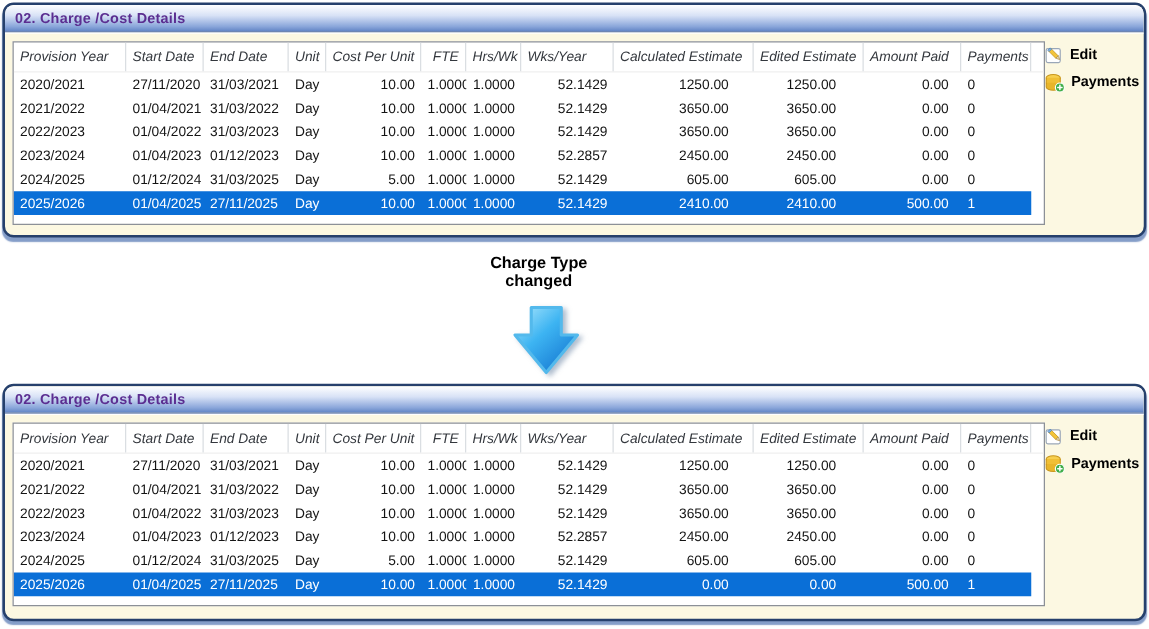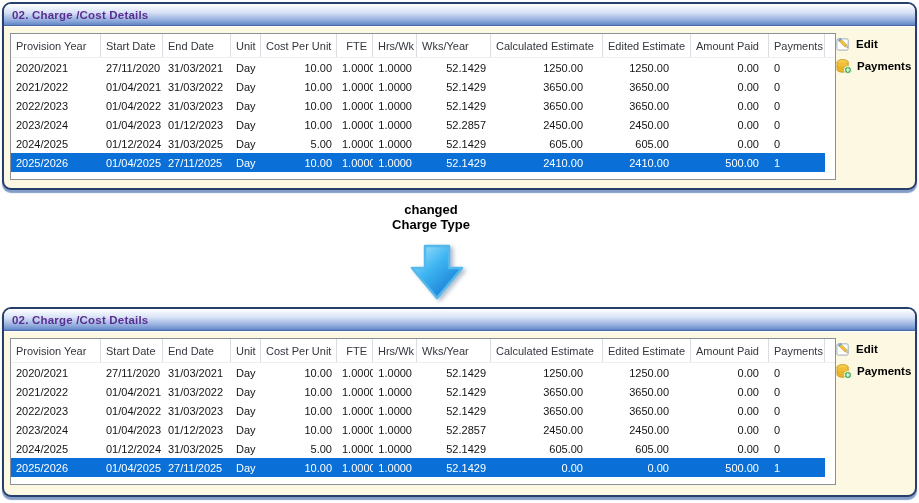--- a/index.html
+++ b/index.html
@@ -22,21 +22,21 @@
   .title{font-size:11.5px;font-weight:bold;color:#5b2e91;letter-spacing:.2px;}
   .panel-body{position:relative;height:calc(100% - 22px);border-top:1px solid #ffffff;}
   .grid{
     position:absolute;left:6px;top:6px;width:826px;height:147px;box-sizing:border-box;
     background:#ffffff;border:1px solid #8c9097;overflow:hidden;
   }
   .hrow{display:flex;height:23px;border-bottom:1px solid #efefef;}
   .hcell{
     box-sizing:border-box;display:flex;align-items:center;height:23px;
     font-size:11px;color:#33373d;padding:0 5px;border-right:1px solid #dadee2;
-    white-space:nowrap;overflow:hidden;
+    white-space:nowrap;overflow:hidden;font-style:italic;
   }
   .hcell.r{justify-content:flex-end;}
   .trow{display:flex;height:19px;align-items:center;width:814px;}
   .tcell{
     box-sizing:border-box;font-size:11px;color:#141414;padding:0 5px;
     white-space:nowrap;overflow:hidden;
   }
   .tcell.r{text-align:right;}
   .trow.selected{background:#0a6fd7;}
   .trow.selected .tcell{color:#ffffff;}
@@ -189,22 +189,22 @@
         <svg width="16" height="16" viewBox="0 0 16 16">
             <use href="#icon-coins"></use>
           </svg>
         <span class="action-label">Payments</span>
       </div>
     </div>
   </div>
 </div>
 
 <div class="annotation">
+  <div>Charge Type</div>
   <div>changed</div>
-  <div>Charge Type</div>
 </div>
 
 <div class="arrow-wrap">
   <svg width="60" height="58" viewBox="0 0 60 58">
     <defs>
       <linearGradient id="arrowGrad" x1="0" y1="0" x2="0.85" y2="1">
         <stop offset="0" stop-color="#aee8fd"></stop>
         <stop offset="0.45" stop-color="#3db4f2"></stop>
         <stop offset="1" stop-color="#1273cf"></stop>
       </linearGradient>

